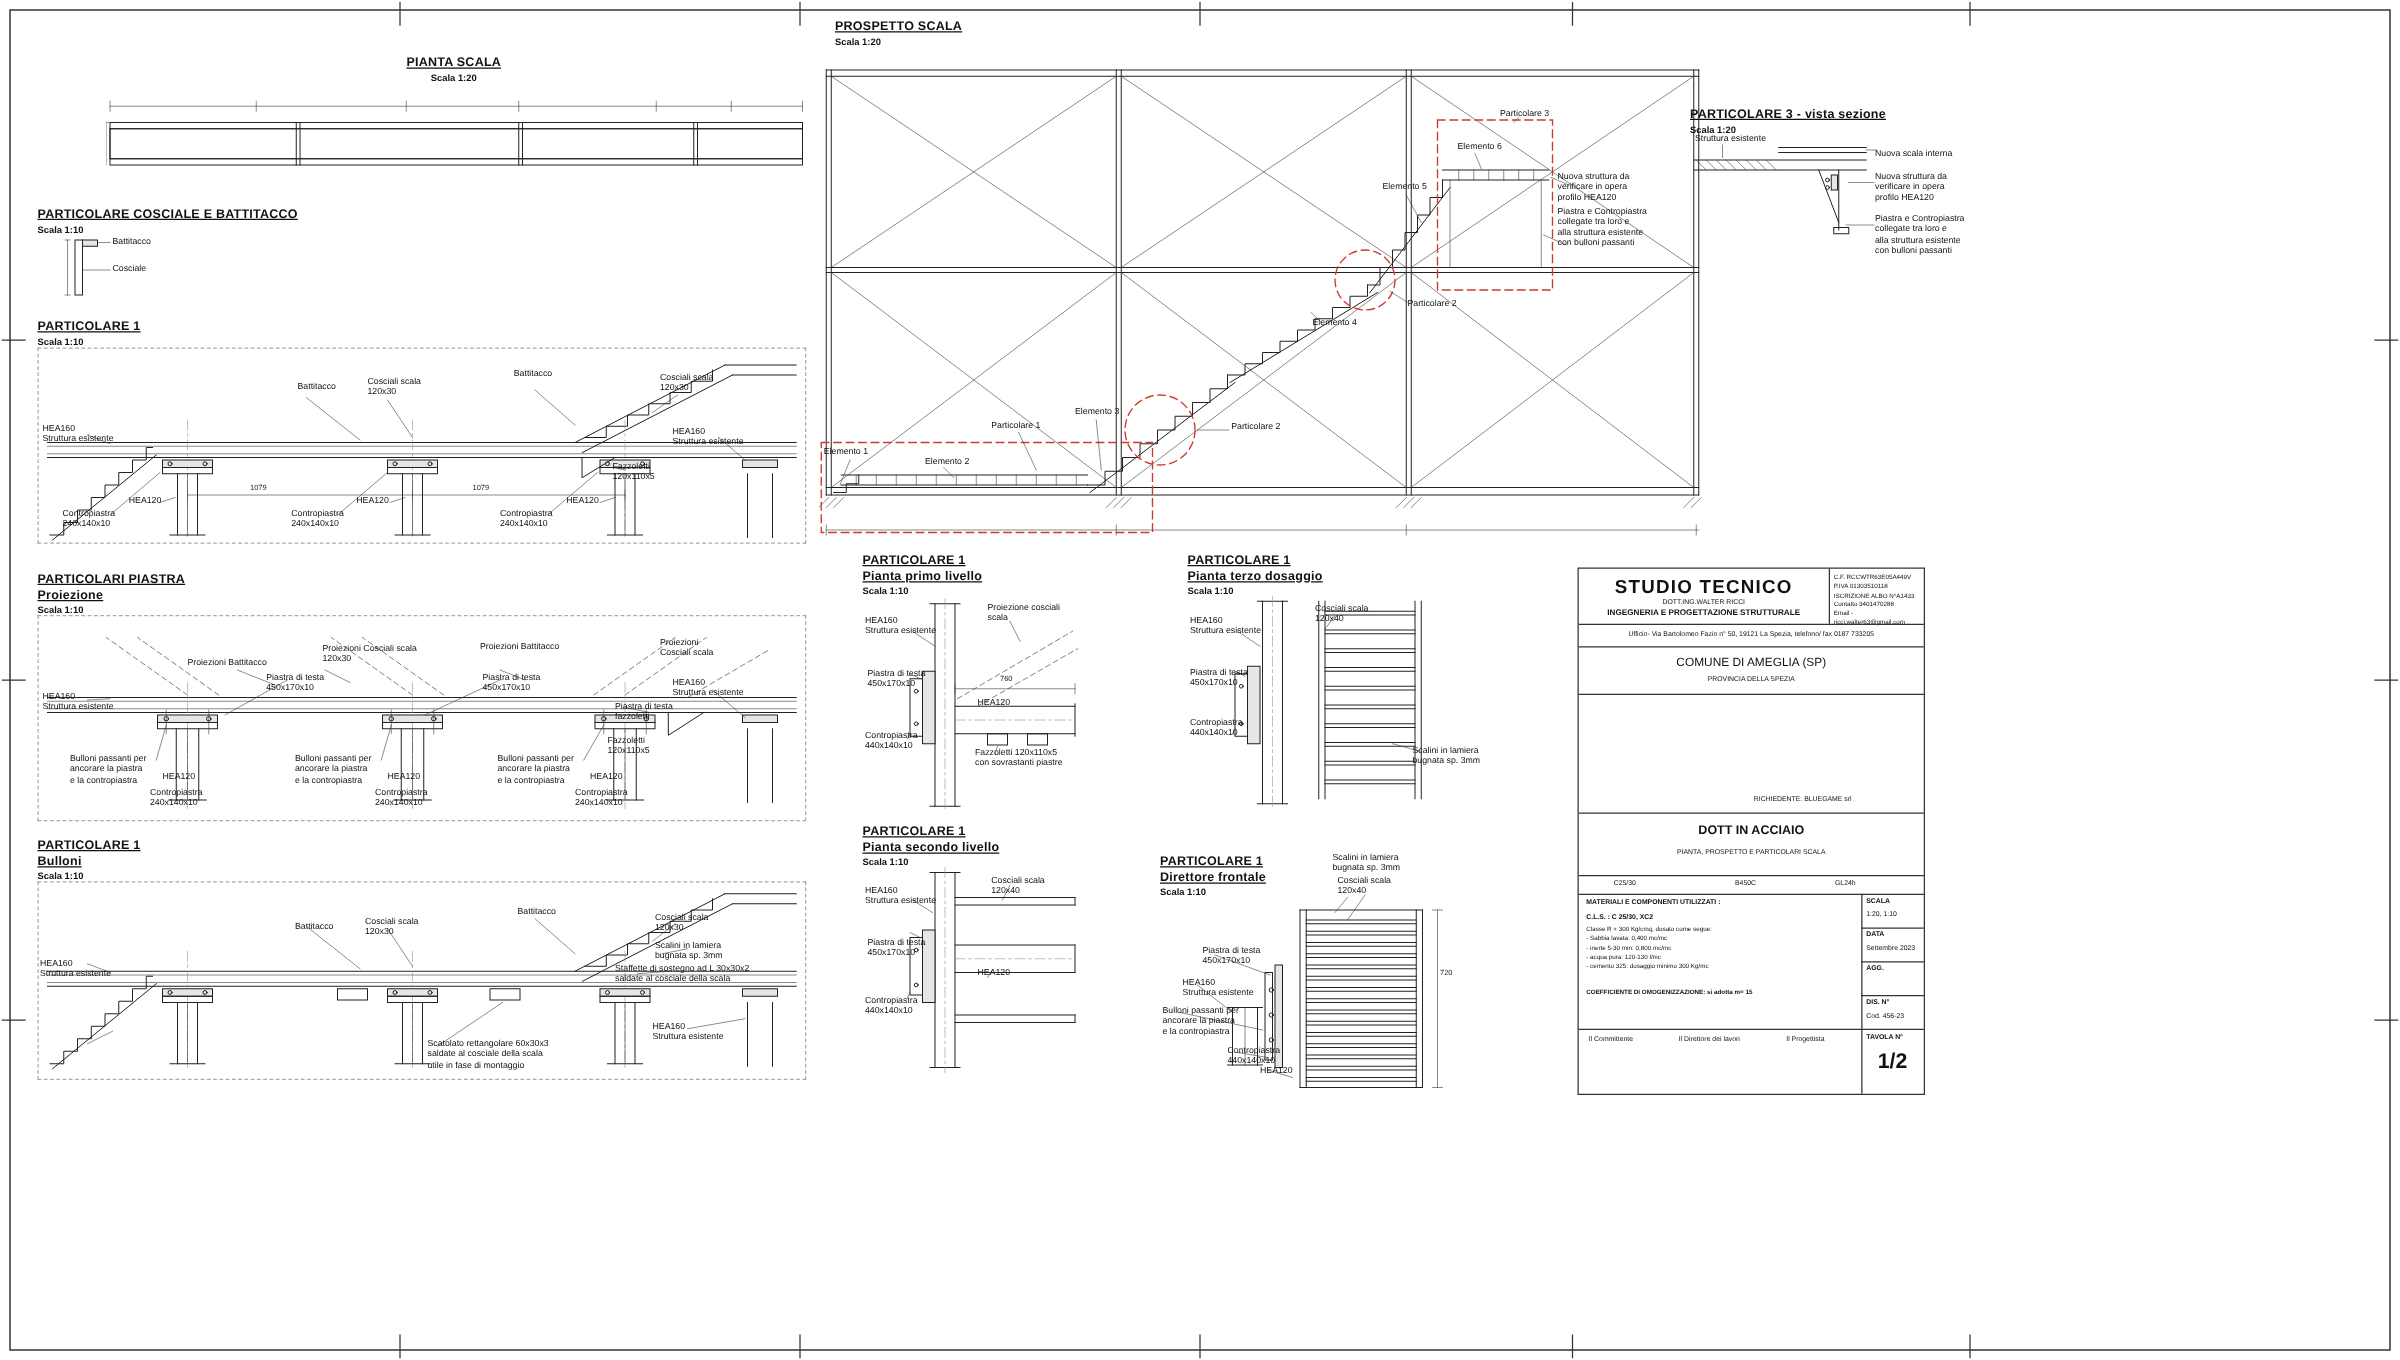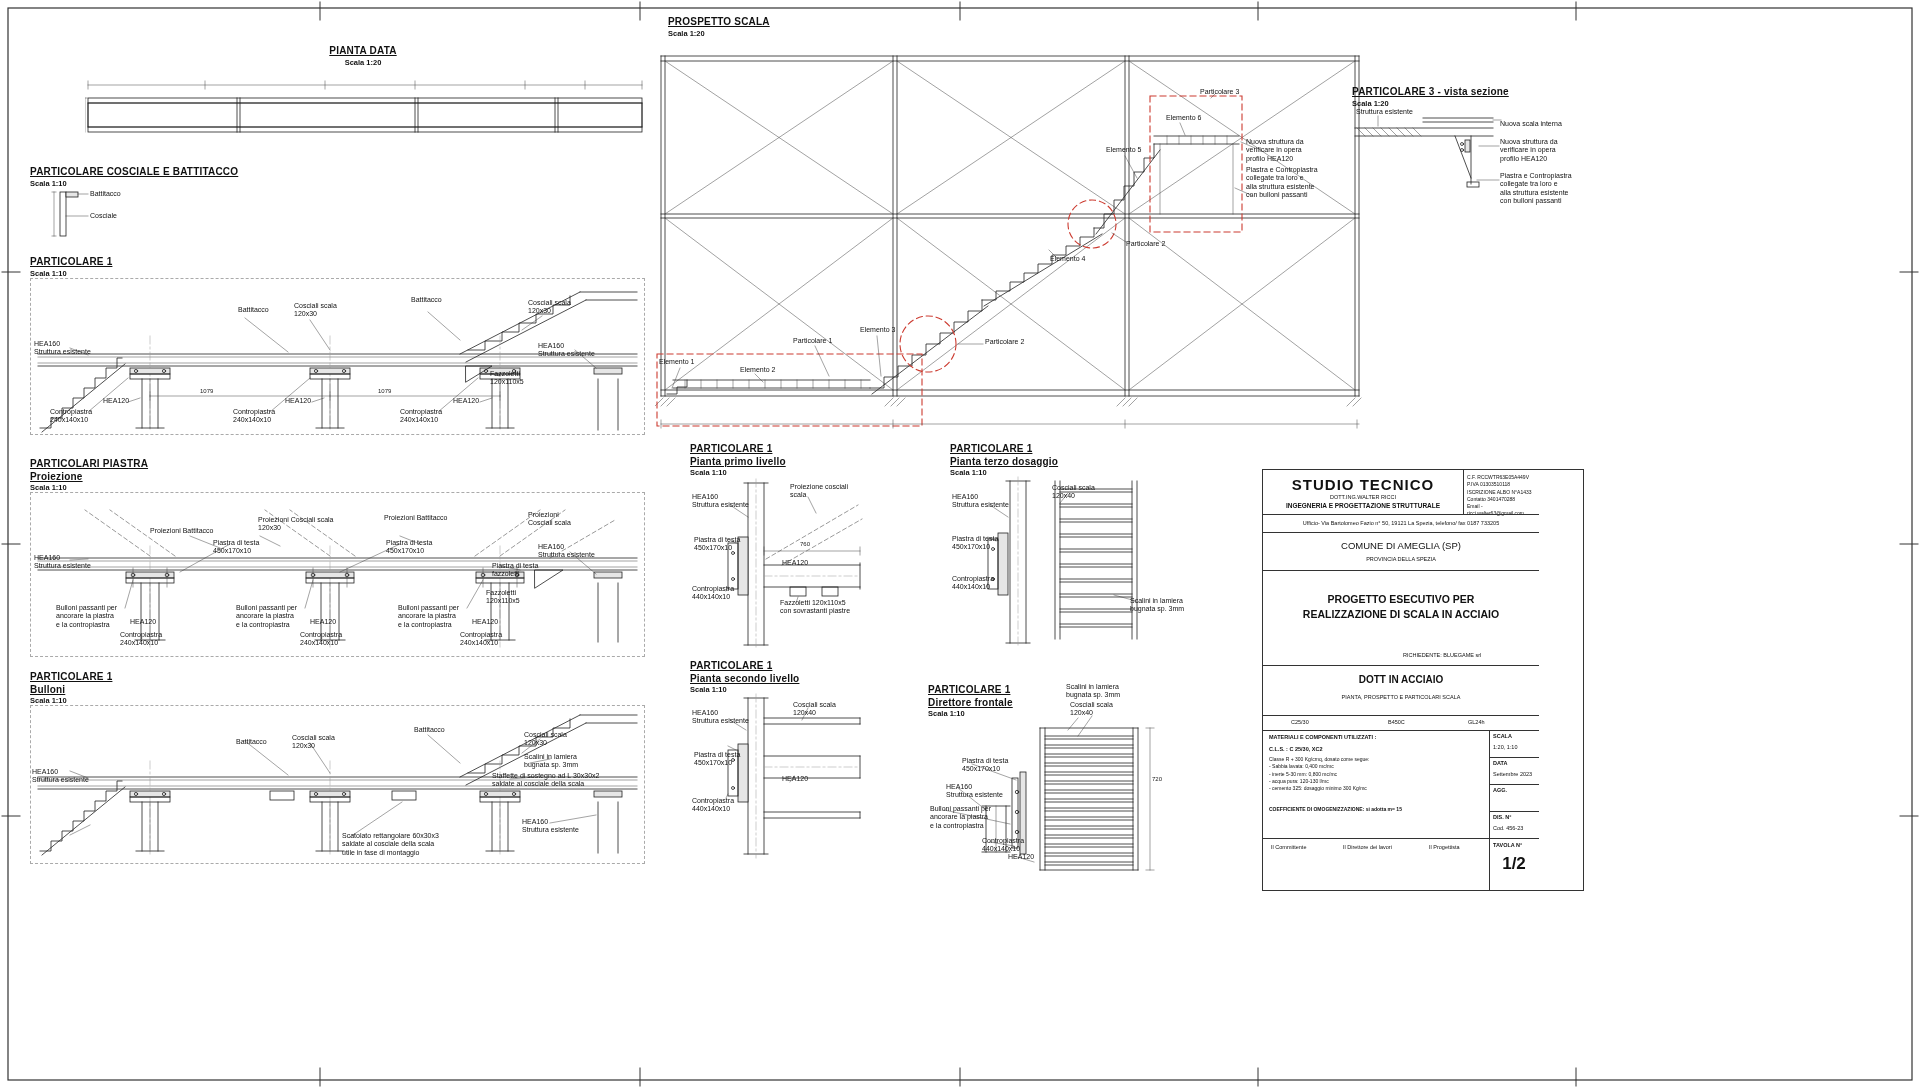--- a/index.html
+++ b/index.html
@@ -18,21 +18,21 @@
   .draw .red  { stroke:#cc3b30; stroke-width:1.1; stroke-dasharray:6 4; }
   .draw .ldr  { stroke:#333; stroke-width:0.45; }
   .dashbox { position:absolute; border:1px dashed #aaa; }
   .sec-title { position:absolute; line-height:1.25; }
   .sec-title .t { font-weight:700; font-size:10px; text-decoration:underline; letter-spacing:.2px; }
   .sec-title .s { font-weight:700; font-size:7.5px; }
   .sec-title.center { text-align:center; }
   .lbl { position:absolute; font-size:7px; line-height:1.18; color:#111; white-space:pre-line; }
   .dim { position:absolute; font-size:6px; color:#222; }
   
-  .tblock { position:absolute; left:1262px; top:469px; width:276px; height:420px; border:1.3px solid #333;padding-left:44px; }
+  .tblock { position:absolute; left:1262px; top:454px; width:276px; height:420px; border:1.3px solid #333; }
   .tb-abs { position:absolute; }
   .tb-line { position:absolute; background:#333; }
   .tb-c { text-align:center; }
   .tb-studio { font-size:15px; font-weight:700; letter-spacing:1px; }
   .tb-tiny { font-size:5.5px; }
   .tb-micro { font-size:5px; line-height:1.45; white-space:pre-line; }
   .tb-small { font-size:6.5px; }
   .tb-b { font-weight:700; }
   .tb-big { font-size:10.5px; font-weight:700; white-space:pre-line; line-height:1.45; }
   .tb-tav { font-size:17px; font-weight:700; }
@@ -41,21 +41,21 @@
 <body>
 
 <div class="sheet">
 
   <svg class="draw" style="left:0;top:0" width="1920" height="1088">
     <rect x="8" y="8" width="1904" height="1072" style="stroke:#333;stroke-width:1.2"></rect>
     <path style="stroke:#333;stroke-width:1" d="M320 2 V20 M640 2 V20 M960 2 V20 M1258 2 V20 M1576 2 V20 M320 1068 V1086 M640 1068 V1086 M960 1068 V1086 M1258 1068 V1086 M1576 1068 V1086 M2 272 H20 M2 544 H20 M2 816 H20 M1900 272 H1918 M1900 544 H1918 M1900 816 H1918"></path>
   </svg>
 
   <div class="sec-title center" style="left:85px;top:45px;width:556px">
-    <div class="t">PIANTA DATA</div>
+    <div class="t">PIANTA SCALA</div>
     <div class="s">Scala 1:20</div>
   </div>
   <svg class="draw" style="left:85px;top:76px" width="560" height="66">
     <defs>
       <pattern id="steps" width="12" height="30" patternUnits="userSpaceOnUse">
         <line x1="0.5" y1="0" x2="0.5" y2="30" stroke="#222" stroke-width="0.7"></line>
       </pattern>
     </defs>
     <path class="thin" d="M3 9 H557 M3 5 V13 M120 5 V13 M240 5 V13 M330 5 V13 M440 5 V13 M500 5 V13 M557 5 V13"></path>
     <rect x="3" y="22" width="554" height="34"></rect>
@@ -475,22 +475,20 @@
 P.IVA 01303510118
 ISCRIZIONE ALBO N°A1433
 Contatto 3401470288
 Email - ricci.walter63@gmail.com</div>
     <div class="tb-line" style="left:0;top:44px;width:276px;height:1px"></div>
     <div class="tb-abs tb-c tb-tiny" style="left:0;top:50px;width:276px">Ufficio- Via Bartolomeo Fazio n° 50, 19121 La Spezia,  telefono/ fax  0187 733205</div>
     <div class="tb-line" style="left:0;top:62px;width:276px;height:1px"></div>
     <div class="tb-abs tb-c" style="left:0;top:70px;width:276px;font-size:9.5px;font-weight:400">COMUNE DI AMEGLIA (SP)</div>
     <div class="tb-abs tb-c tb-tiny" style="left:0;top:86px;width:276px">PROVINCIA DELLA SPEZIA</div>
     <div class="tb-line" style="left:0;top:100px;width:276px;height:1px"></div>
-    <div class="tb-abs tb-c tb-big" style="left:0;top:122px;width:276px">PROGETTO ESECUTIVO PER
-REALIZZAZIONE DI SCALA IN ACCIAIO</div>
     <div class="tb-abs tb-tiny" style="left:140px;top:182px;width:130px">RICHIEDENTE:      BLUEGAME srl</div>
     <div class="tb-line" style="left:0;top:195px;width:276px;height:1px"></div>
     <div class="tb-abs tb-c" style="left:0;top:204px;width:276px;font-size:10px;font-weight:700">DOTT IN ACCIAIO</div>
     <div class="tb-abs tb-c tb-tiny" style="left:0;top:224px;width:276px">PIANTA, PROSPETTO E PARTICOLARI SCALA</div>
     <div class="tb-line" style="left:0;top:245px;width:276px;height:1px"></div>
     <div class="tb-abs tb-tiny" style="left:28px;top:249px">C25/30</div>
     <div class="tb-abs tb-tiny" style="left:125px;top:249px">B450C</div>
     <div class="tb-abs tb-tiny" style="left:205px;top:249px">GL24h</div>
     <div class="tb-line" style="left:0;top:260px;width:276px;height:1px"></div>
     <div class="tb-abs tb-tiny tb-b" style="left:6px;top:264px;width:215px">MATERIALI E COMPONENTI UTILIZZATI :</div>

